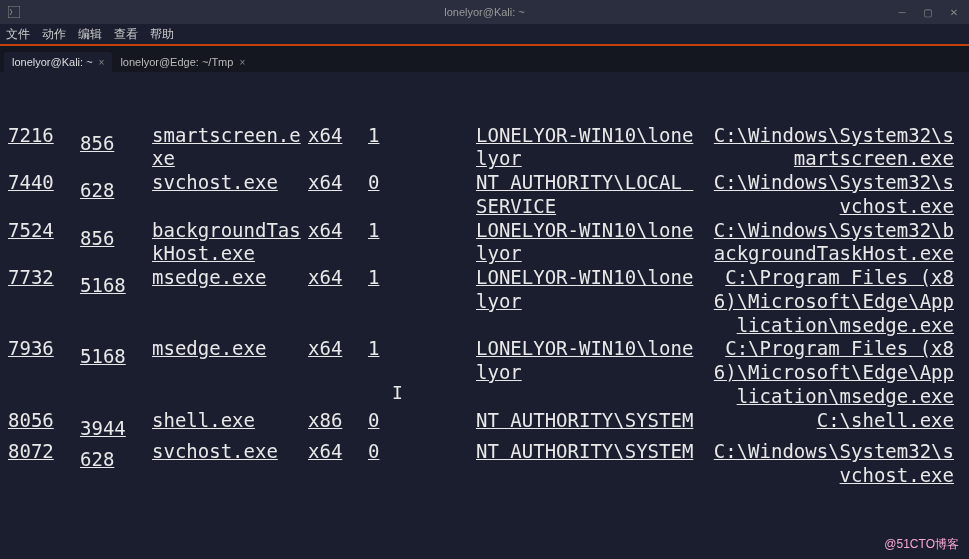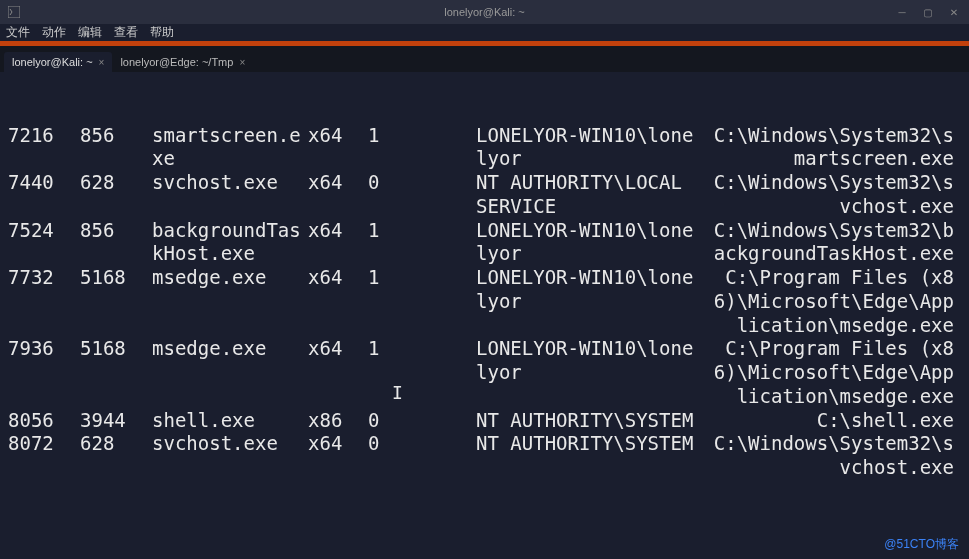--- a/index.html
+++ b/index.html
@@ -53,21 +53,21 @@
     .menubar {
       height: 22px;
       background: #1a1e2e;
       display: flex;
       align-items: center;
       padding: 0 6px;
       font-size: 12px;
       color: #ccc;
       font-family: sans-serif;
       gap: 12px;
-      border-bottom: 5px solid #c2410c;
+      border-bottom: 2px solid #c2410c;
     }
     .tabbar {
       height: 26px;
       background: #14171f;
       display: flex;
       align-items: flex-end;
       padding: 0 4px;
       font-size: 11px;
       font-family: sans-serif;
     }
@@ -90,23 +90,24 @@
     .terminal {
       padding: 4px 8px;
       font-size: 19px;
       line-height: 1.25;
       white-space: pre;
       letter-spacing: 0;
       color: #e8e8e8;
     }
     .terminal-row {
       display: flex;
+      text-decoration: underline;
     }
     .col-pid { width: 72px; flex-shrink: 0; }
-    .col-ppid { width: 72px; flex-shrink: 0; }
+    .col-ppid { width: 72px; flex-shrink: 0; margin-top: 8px; }
     .col-name { width: 156px; flex-shrink: 0; white-space: pre-wrap; word-break: break-all; }
     .col-arch { width: 60px; flex-shrink: 0; }
     .col-session { width: 108px; flex-shrink: 0; }
     .col-user { width: 228px; flex-shrink: 0; white-space: pre-wrap; word-break: break-all; }
     .col-path { width: 250px; flex-shrink: 0; white-space: pre-wrap; word-break: break-all; text-align: right; }
     .prompt-line {
       margin-top: 4px;
     }
     .prompt-text { text-decoration: underline; }
     .cursor-block {
@@ -114,21 +115,21 @@
       width: 11px;
       height: 22px;
       background: #e8e8e8;
       vertical-align: text-bottom;
     }
     .watermark {
       position: absolute;
       bottom: 6px;
       right: 10px;
       font-size: 12px;
-      color: #3b82f6;
+      color: #f9a8d4;
       font-family: sans-serif;
     }
     .ibeam {
       position: absolute;
       left: 392px;
       top: 382px;
       color: #e8e8e8;
       font-size: 18px;
     }
   </style>

